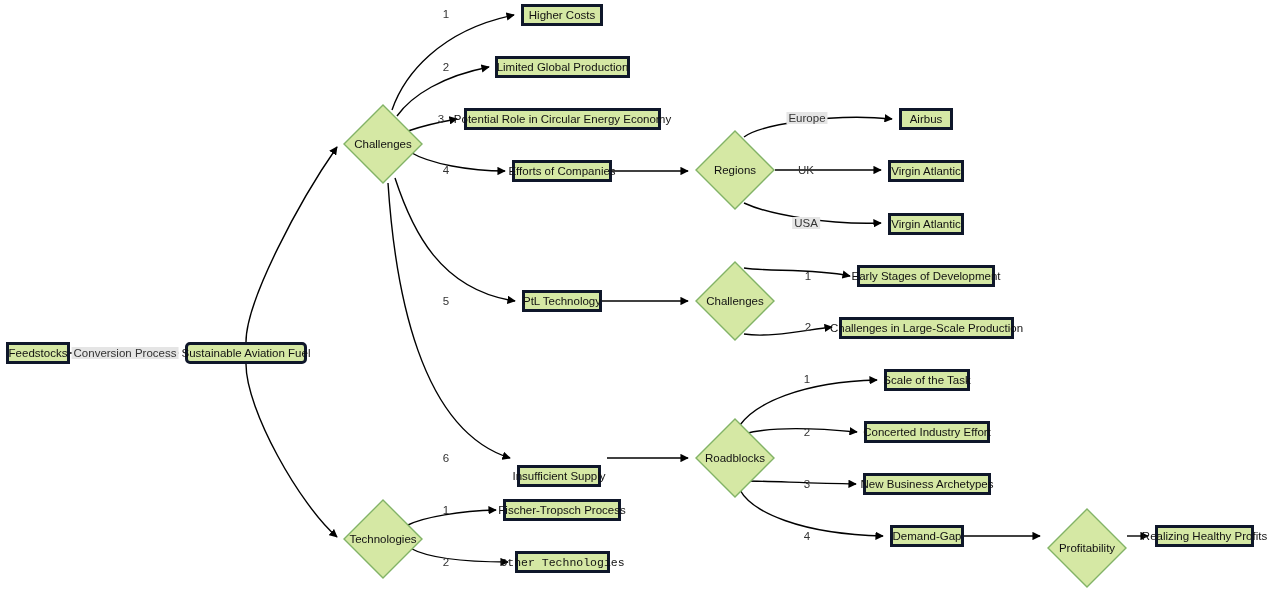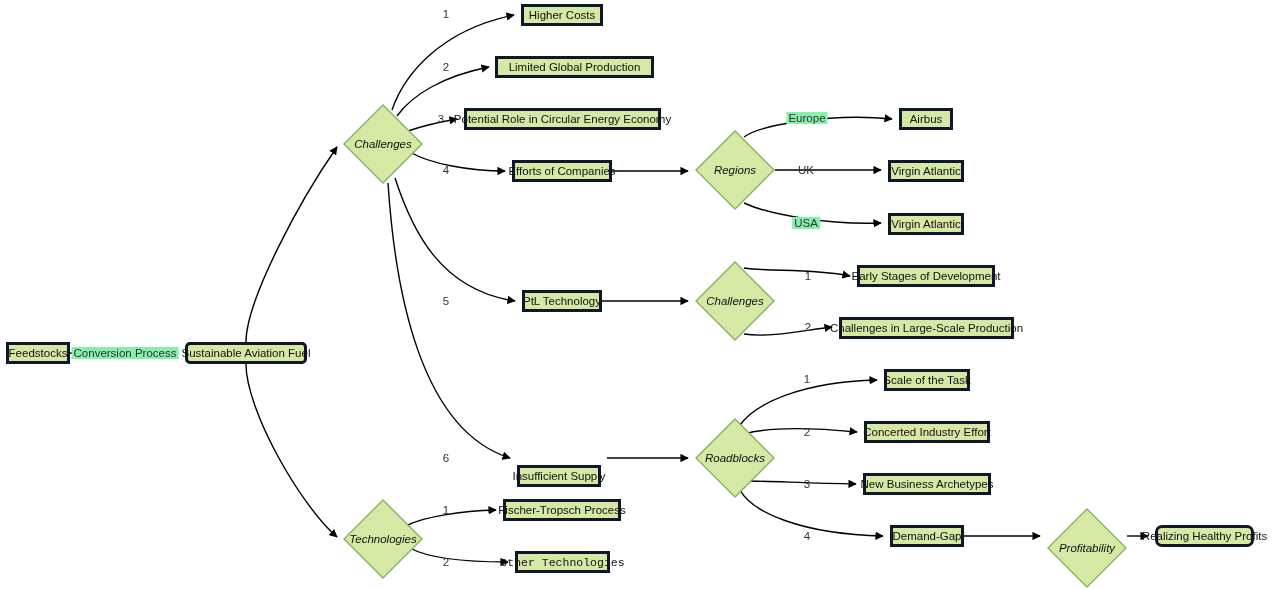--- a/index.html
+++ b/index.html
@@ -49,21 +49,20 @@
     line-height: 13px;
     white-space: nowrap;
     padding: 0 6px;
   }
   .node-rect.rounded {
     border-radius: 5px;
   }
   .node-diamond {
     width: 80px;
     height: 80px;
-    font-style: italic;
   }
   .node-diamond .dshape {
     position: absolute;
     left: 0;
     top: 0;
     width: 100%;
     height: 100%;
   }
   .node-diamond .dlabel {
     position: relative;
@@ -74,21 +73,21 @@
   }
   .edge-label {
     position: absolute;
     font-size: 11.5px;
     color: #333333;
     background: transparent;
     white-space: nowrap;
     transform: translate(-50%, -50%);
   }
   .edge-label.boxed {
-    background: #86efac;
+    background: #e5e5e5;
     padding: 0 2px;
   }
 </style>
 </head>
 <body>
 
 <div id="diagram">
 
   <svg id="edge-layer" viewBox="0 0 1280 589" width="1280" height="589" xmlns="http://www.w3.org/2000/svg">
     <defs>
@@ -146,21 +145,21 @@
       <svg class="dshape" viewBox="0 0 80 80">
         <polygon points="40,1 79,40 40,79 1,40" fill="#d5e8a4" stroke="#82b366" stroke-width="1.4"></polygon>
       </svg>
       <span class="dlabel">Technologies</span>
     </div>
 
     <div class="node node-rect" style="left: 521px; top: 4px; width: 82px; height: 22px;">
       <span>Higher Costs</span>
     </div>
 
-    <div class="node node-rect" style="left: 495px; top: 56px; width: 159px; height: 22px;">
+    <div class="node node-rect" style="left: 495px; top: 56px; width: 135px; height: 22px;">
       <span>Limited Global Production</span>
     </div>
 
     <div class="node node-rect" style="left: 464px; top: 108px; width: 197px; height: 22px;">
       <span>Potential Role in Circular Energy Economy</span>
     </div>
 
     <div class="node node-rect" style="left: 512px; top: 160px; width: 100px; height: 22px;">
       <span>Efforts of Companies</span>
     </div>
@@ -238,21 +237,21 @@
       <span>Demand-Gap</span>
     </div>
 
     <div class="node node-diamond" style="left: 1047px; top: 508px; width: 80px; height: 80px;">
       <svg class="dshape" viewBox="0 0 80 80">
         <polygon points="40,1 79,40 40,79 1,40" fill="#d5e8a4" stroke="#82b366" stroke-width="1.4"></polygon>
       </svg>
       <span class="dlabel">Profitability</span>
     </div>
 
-    <div class="node node-rect" style="left: 1155px; top: 525px; width: 99px; height: 22px; border-radius: 7px;">
+    <div class="node node-rect" style="left: 1155px; top: 525px; width: 99px; height: 22px;">
       <span>Realizing Healthy Profits</span>
     </div>
 
   </div>
 
   <div id="edge-label-layer">
       <div class="edge-label boxed" style="left: 125px; top: 353px;">Conversion Process</div>
       <div class="edge-label" style="left: 446px; top: 14px;">1</div>
       <div class="edge-label" style="left: 446px; top: 67px;">2</div>
       <div class="edge-label" style="left: 441px; top: 119px;">3</div>

